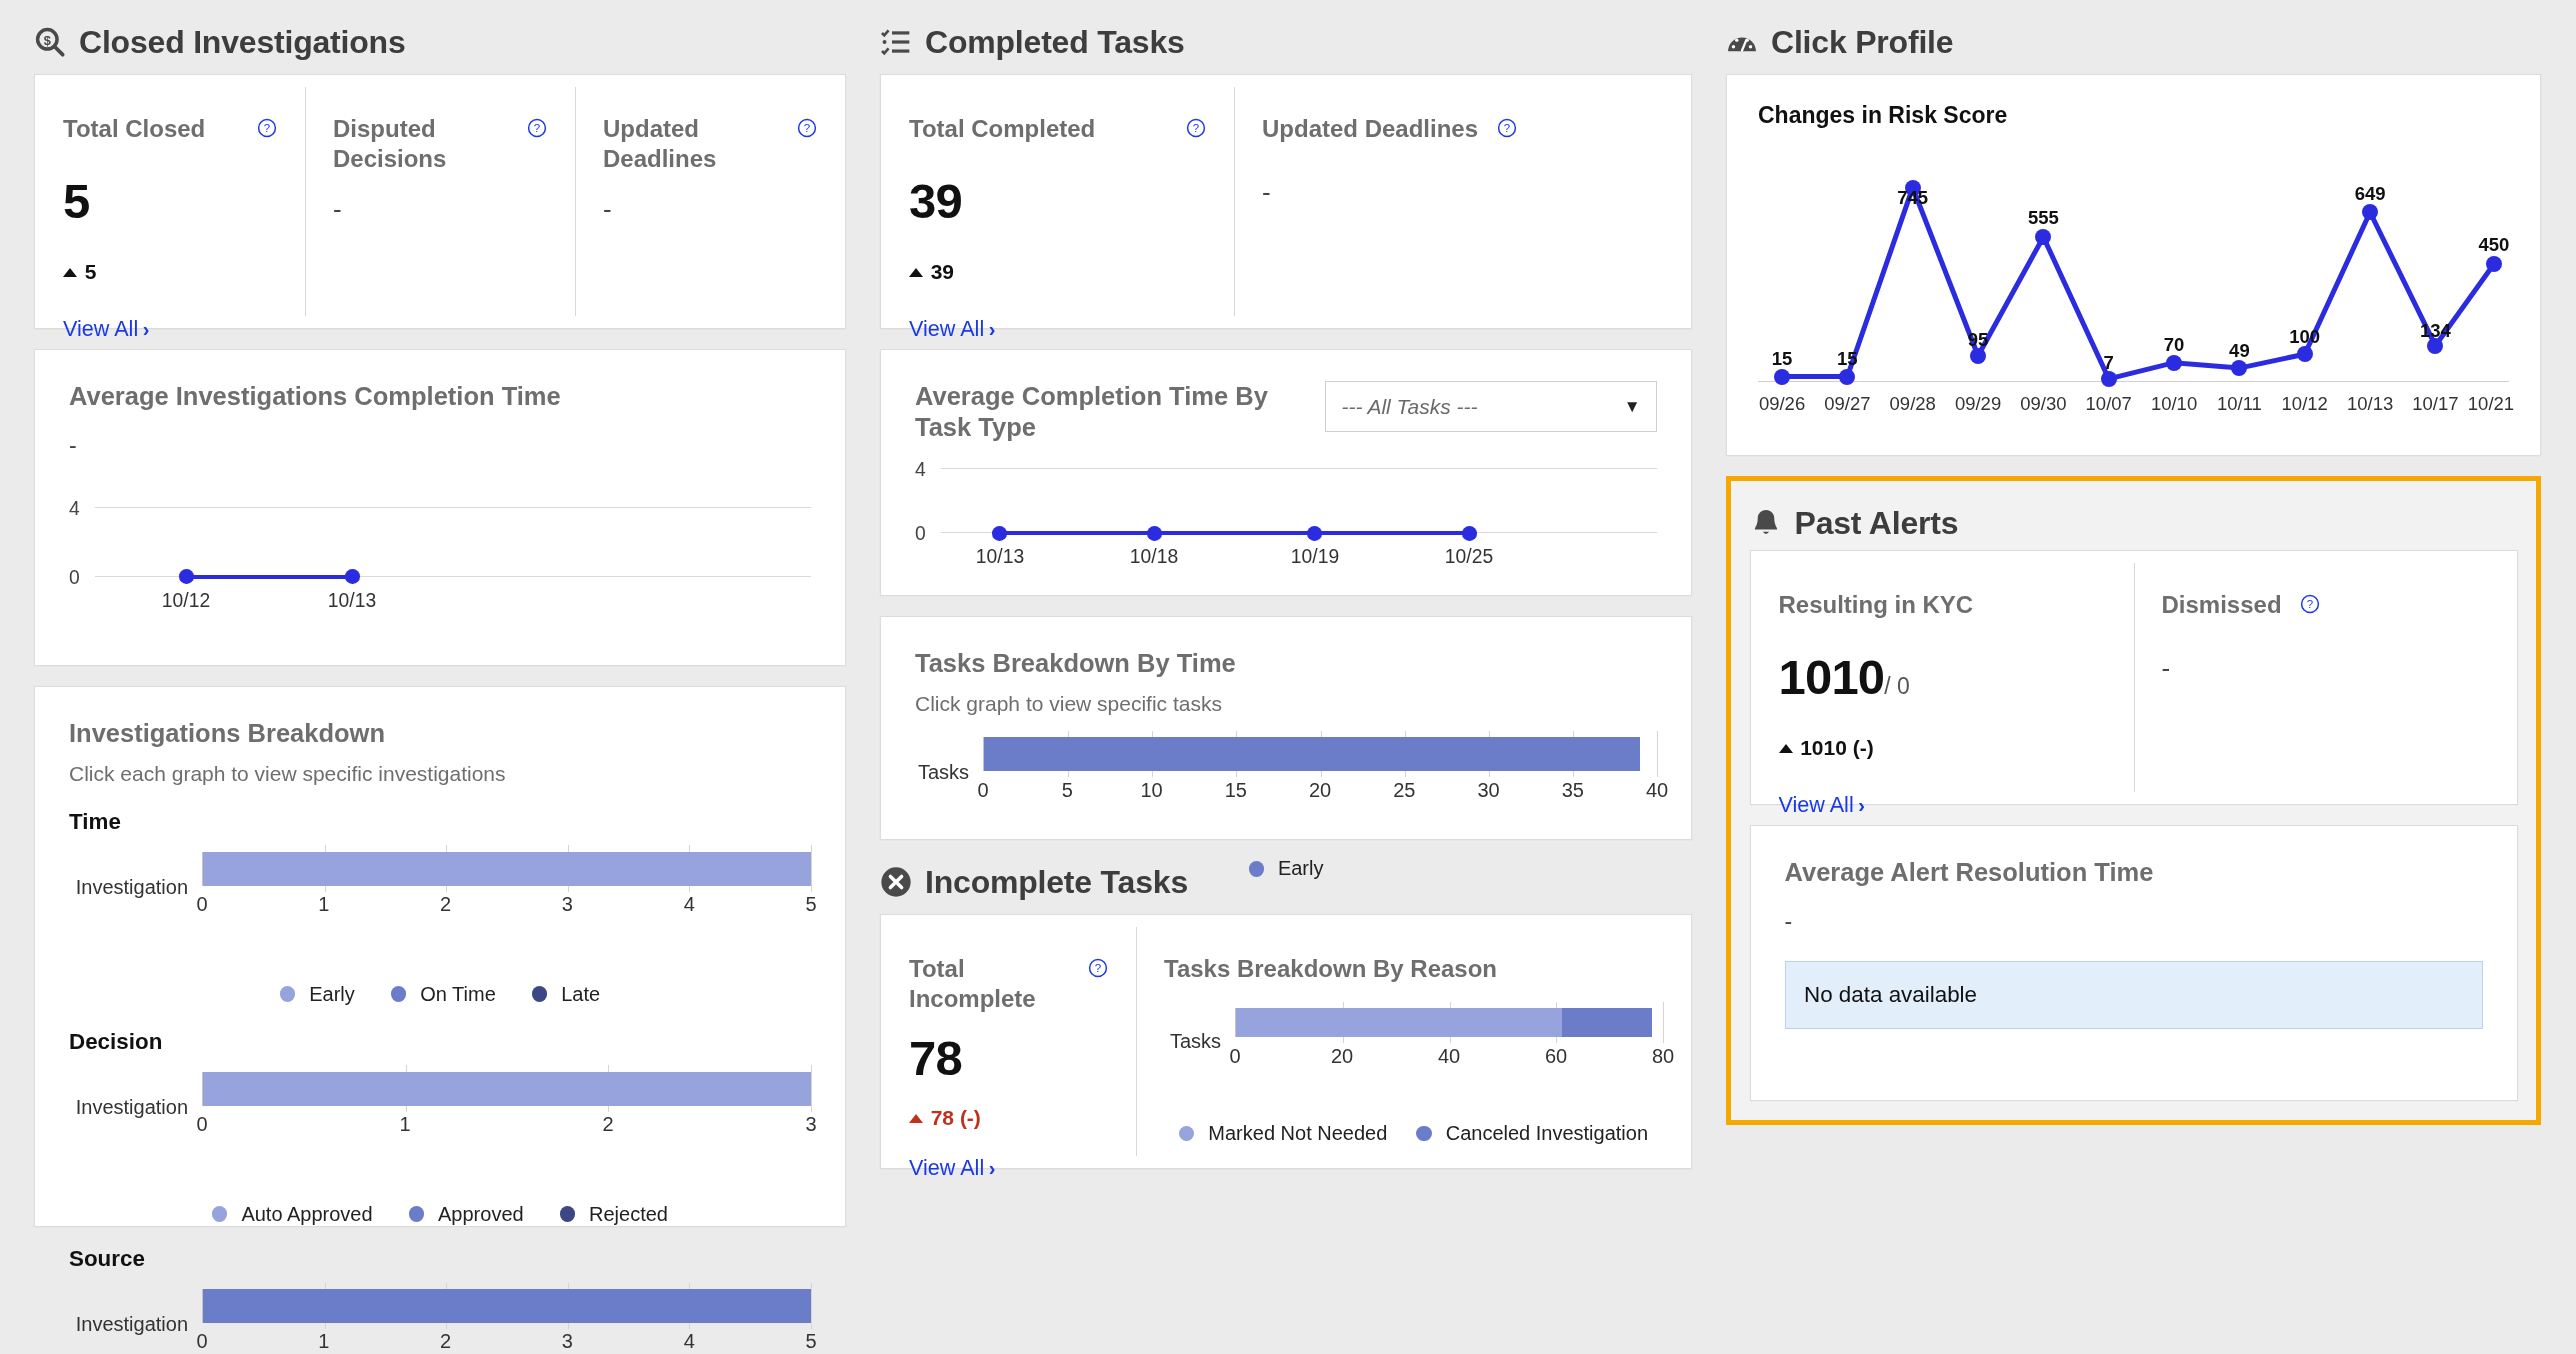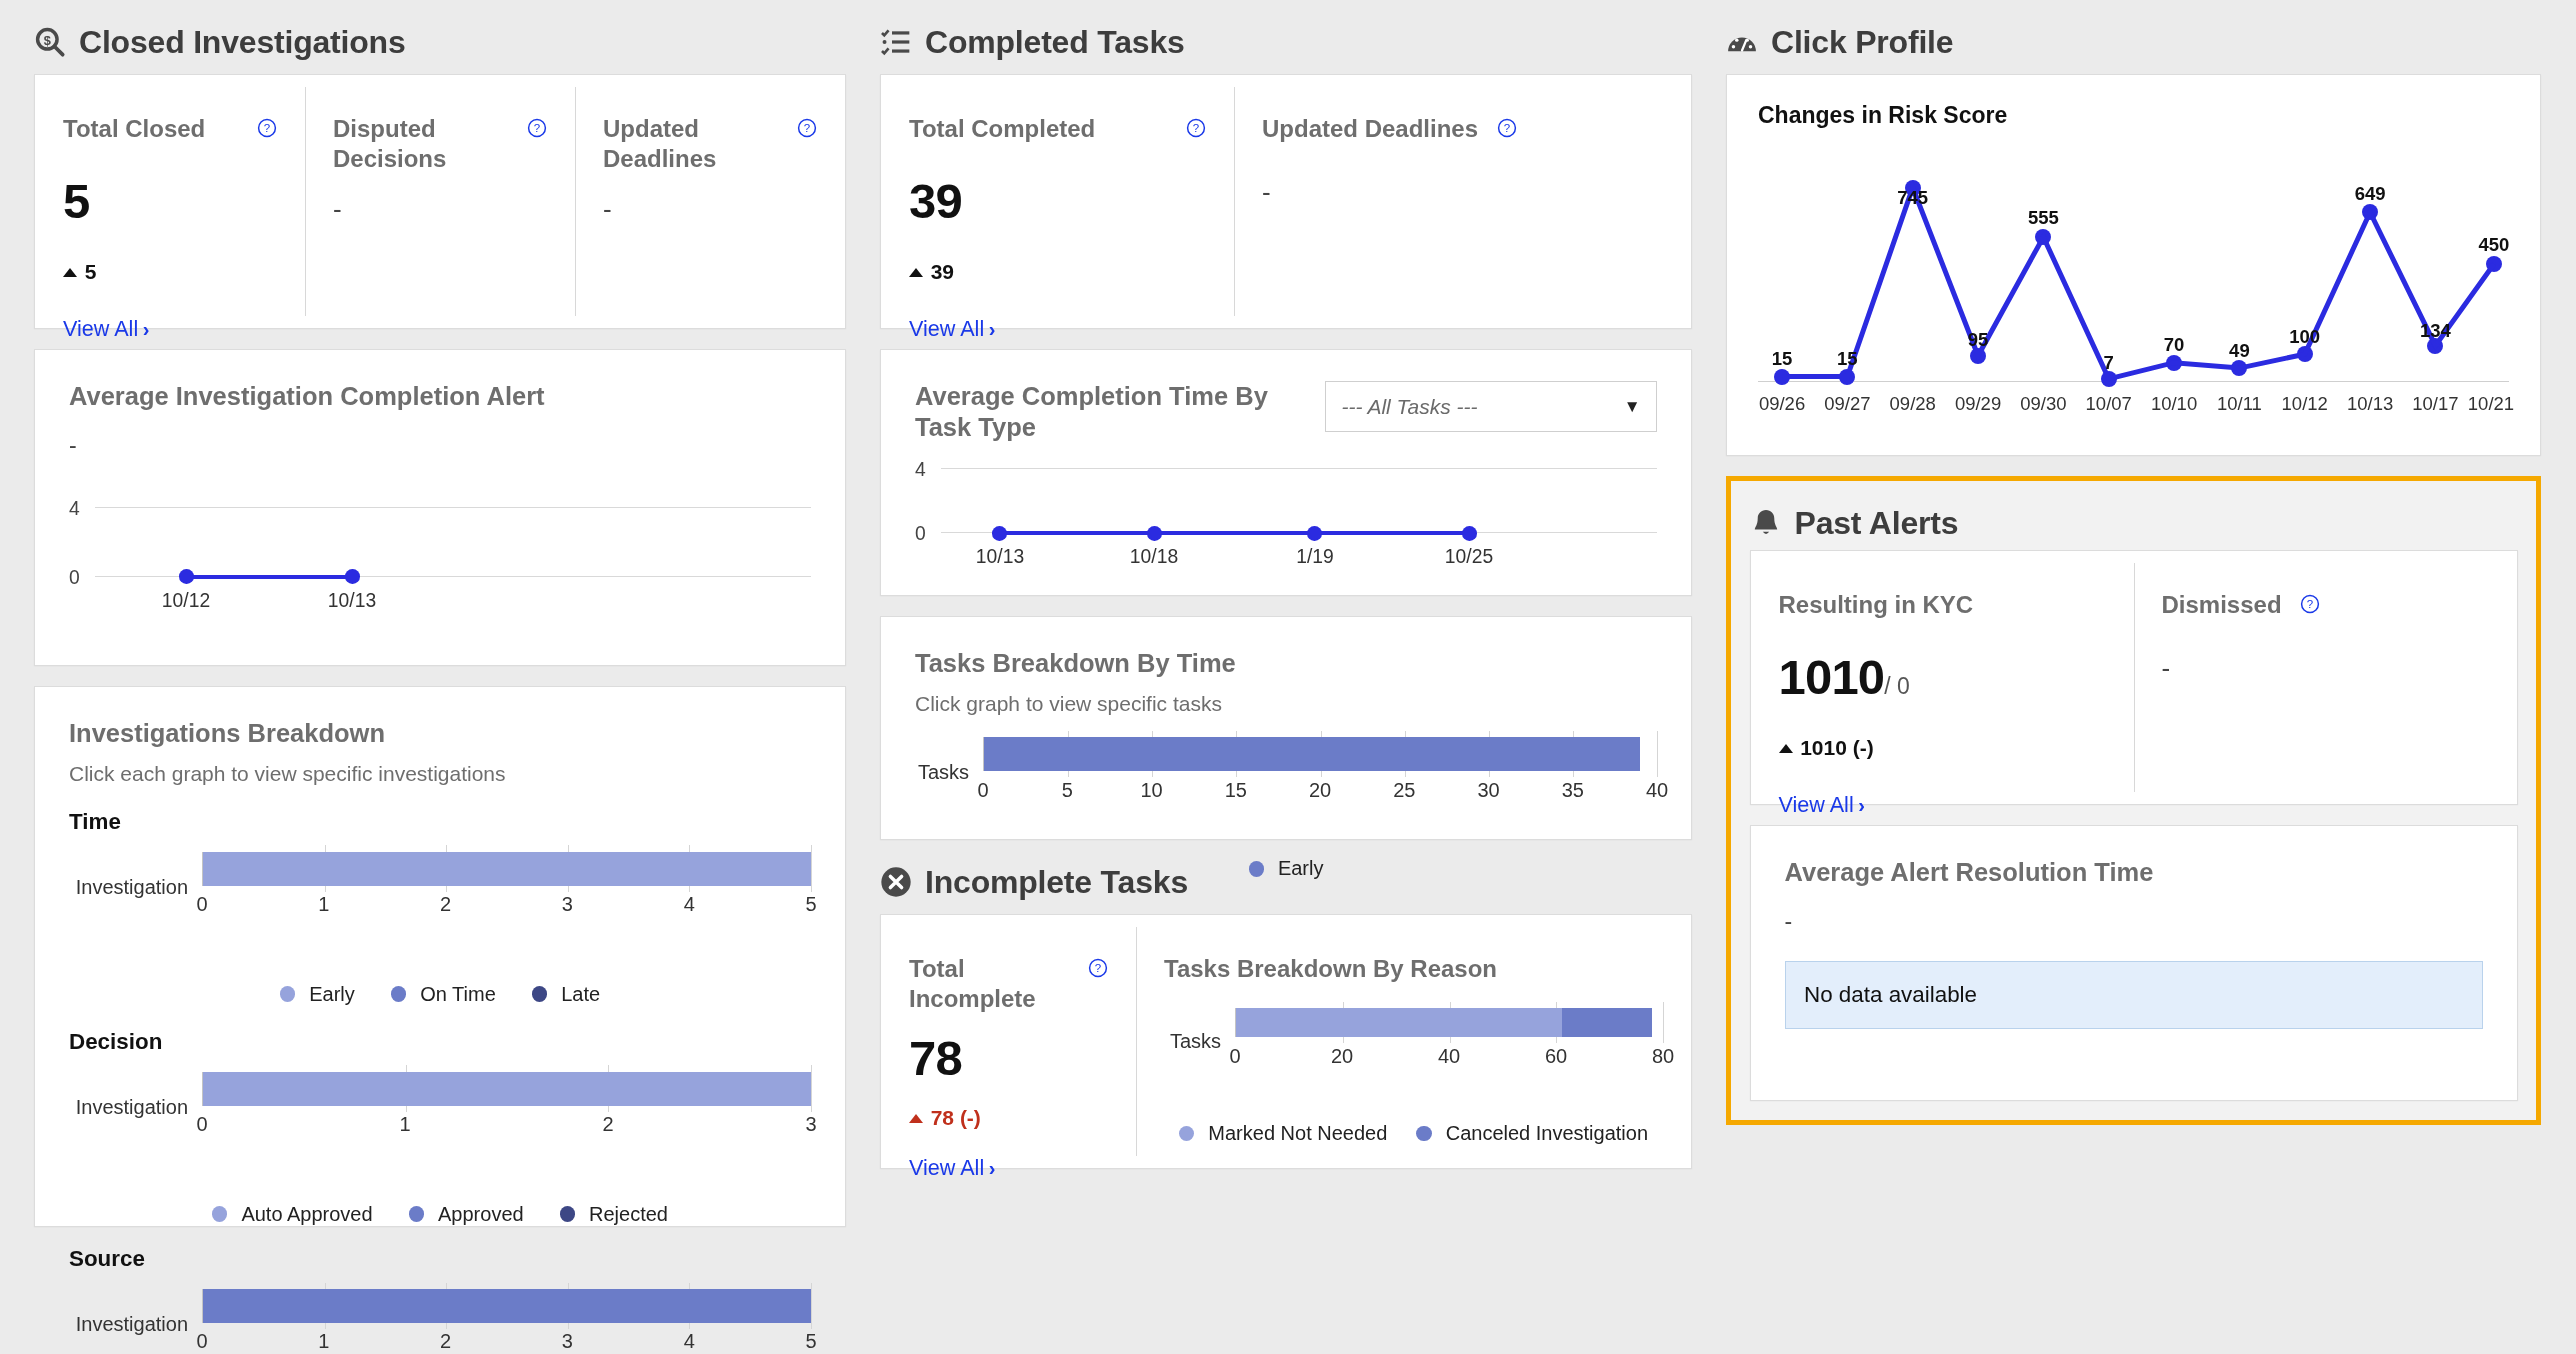--- a/index.html
+++ b/index.html
@@ -192,21 +192,21 @@
           <svg class="help" viewBox="0 0 20 20">
             <circle cx="10" cy="10" r="8.4" fill="none" stroke="#1a39e8" stroke-width="1.5"></circle>
             <text x="10" y="14.4" font-size="11.5" fill="#1a39e8" text-anchor="middle" font-family="Liberation Sans, sans-serif">?</text>
           </svg>
         </div>
         <div class="kpi-dash">-</div>
       </div>
     </div>
 
     <div class="card chart-card" style="margin-top:20px; height:317px;">
-      <div class="chart-title">Average Investigation Completion Alert</div>
+      <div class="chart-title">Average Investigations Completion Time</div>
       <div class="chart-dash">-</div>
       <div class="flat-chart" style="height:139px;">
         <div class="yaxis-lbl" style="left:0; top:21.6px;">4</div>
         <div class="yaxis-lbl" style="left:0; top:91px;">0</div>
         <div class="gridline" style="left:26px; right:0; top:31px;"></div>
         <div class="gridline" style="left:26px; right:0; top:100px;"></div>
         <div class="series-line" style="left:116px; width:168px; top:99px;"></div>
         <div class="dot" style="left:110px; top:93px;"></div>
         <div class="dot" style="left:276px; top:93px;"></div>
         <div class="xtick" style="left:117px; top:114px;">10/12</div>
@@ -377,21 +377,21 @@
         <div class="yaxis-lbl" style="left:0; top:60px;">0</div>
         <div class="gridline" style="left:26px; right:0; top:4.6px;"></div>
         <div class="gridline" style="left:26px; right:0; top:69px;"></div>
         <div class="series-line" style="left:83px; width:469px; top:68px;"></div>
         <div class="dot" style="left:77px; top:63px;"></div>
         <div class="dot" style="left:232px; top:63px;"></div>
         <div class="dot" style="left:392px; top:63px;"></div>
         <div class="dot" style="left:547px; top:63px;"></div>
         <div class="xtick" style="left:85px; top:83px;">10/13</div>
         <div class="xtick" style="left:239px; top:83px;">10/18</div>
-        <div class="xtick" style="left:400px; top:83px;">1/19</div>
+        <div class="xtick" style="left:400px; top:83px;">10/19</div>
         <div class="xtick" style="left:554px; top:83px;">10/25</div>
       </div>
     </div>
 
     <div class="card chart-card" style="margin-top:20px; height:224px;">
       <div class="chart-title">Tasks Breakdown By Time</div>
       <div class="chart-sub">Click graph to view specific tasks</div>
       <div class="bk-row" style="margin-top:21.6px;">
         <div class="bk-cat" style="width:68px;">Tasks</div>
         <div class="bk-plot">

